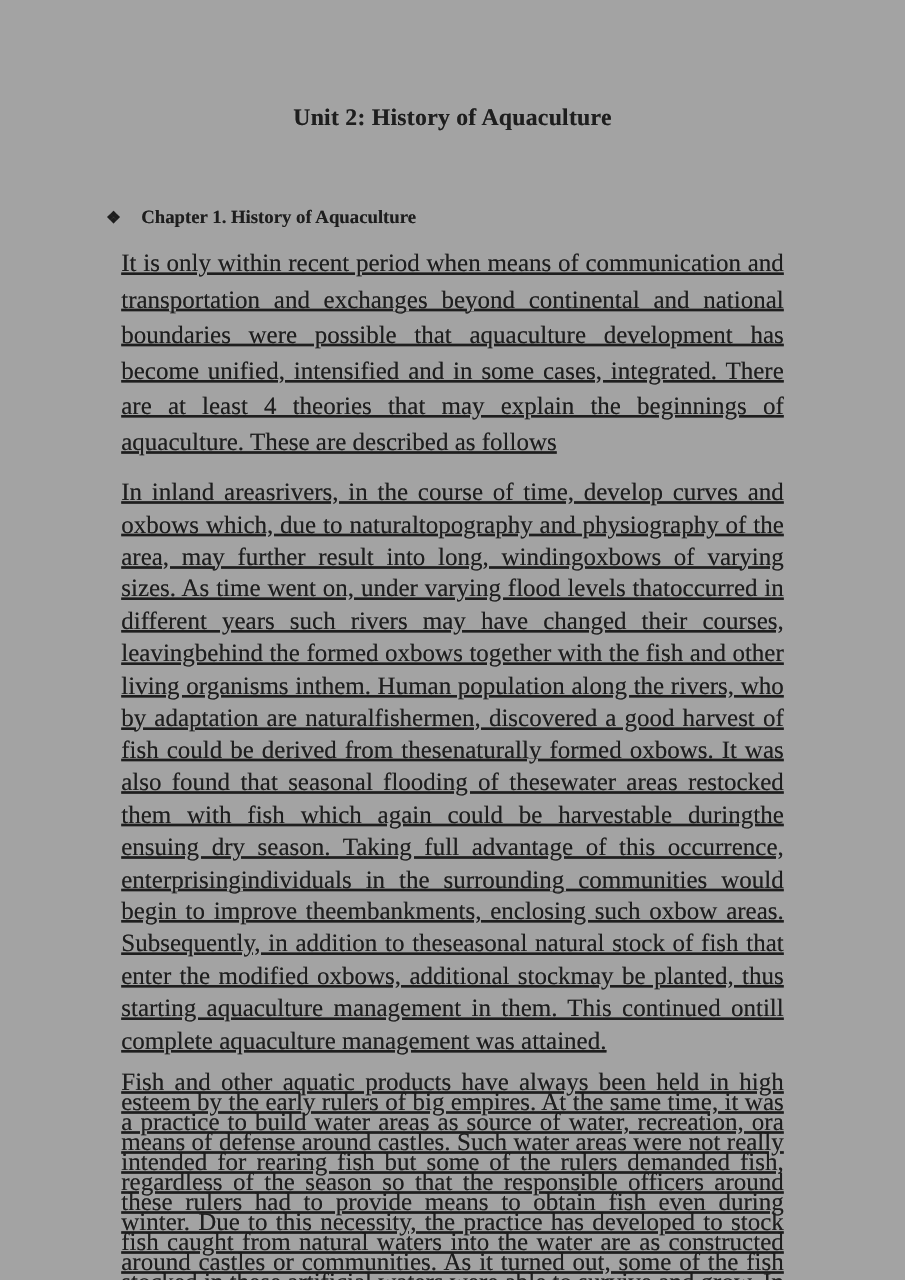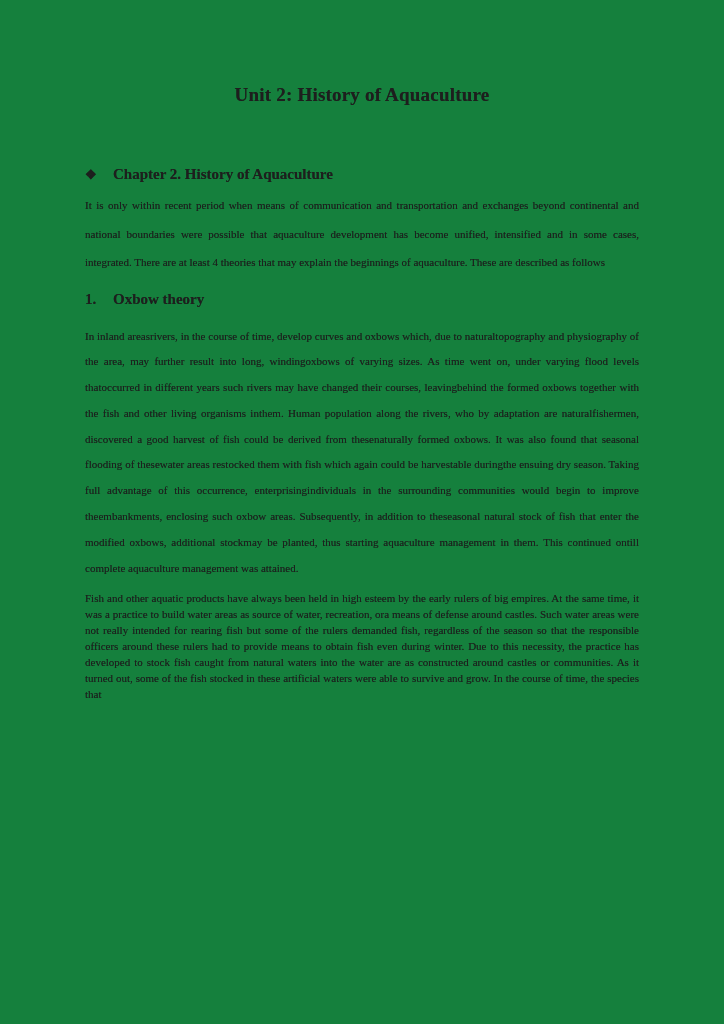--- a/index.html
+++ b/index.html
@@ -6,21 +6,21 @@
     margin: 0;
     padding: 0;
     background: #e8e8e8;
   }
   .page {
     position: relative;
     width: 724px;
     height: 1024px;
     margin: 0;
     box-sizing: border-box;
-    background: #15803d;
+    background: #a3a3a3;
     padding: 78px 85px 0 85px;
     overflow: hidden;
     font-family: "Liberation Serif", "DejaVu Serif", serif;
     color: #1e1e1e;
     text-shadow: 0 0 0.45px rgba(20,20,20,0.55);
   }
   .doc-title {
     font-size: 19px;
     font-weight: bold;
     text-align: center;
@@ -35,24 +35,25 @@
     margin: 0 0 5px 0;
     white-space: nowrap;
   }
   .chapter-heading .bullet {
     display: inline-block;
     width: 28px;
     font-size: 13px;
     vertical-align: baseline;
   }
   p.body-text {
-    font-size: 11px;
+    font-size: 20px;
     line-height: 28.5px;
     text-align: justify;
-    margin: 0;
+    margin: 12px;
+    text-decoration: underline;
   }
   .intro {
     margin-bottom: 0;
   }
   .section-heading {
     font-size: 15px;
     font-weight: bold;
     line-height: 22px;
     white-space: nowrap;
   }
@@ -66,29 +67,26 @@
   #sec2 p.body-text      { margin-top: 9px; line-height: 16px; }
 </style>
 </head>
 <body>
 
 <div class="page">
 
   <h1 class="doc-title">Unit 2: History of Aquaculture</h1>
 
   <div class="chapter-heading">
-    <span class="bullet">❖</span><span>Chapter 2. History of Aquaculture</span>
+    <span class="bullet">❖</span><span>Chapter 1. History of Aquaculture</span>
   </div>
 
   <p class="body-text intro">It is only within recent period when means of communication and transportation and exchanges beyond continental and national boundaries were possible that aquaculture development has become unified, intensified and in some cases, integrated. There are at least 4 theories that may explain the beginnings of aquaculture. These are described as follows</p>
 
   <section id="sec1">
-    <div class="section-heading">
-      <span class="num">1.</span><span>Oxbow theory</span>
-    </div>
     <p class="body-text">In inland areasrivers, in the course of time, develop curves and oxbows which, due to naturaltopography and physiography of the area, may further result into long, windingoxbows of varying sizes. As time went on, under varying flood levels thatoccurred in different years such rivers may have changed their courses, leavingbehind the formed oxbows together with the fish and other living organisms inthem. Human population along the rivers, who by adaptation are naturalfishermen, discovered a good harvest of fish could be derived from thesenaturally formed oxbows. It was also found that seasonal flooding of thesewater areas restocked them with fish which again could be harvestable duringthe ensuing dry season. Taking full advantage of this occurrence, enterprisingindividuals in the surrounding communities would begin to improve theembankments, enclosing such oxbow areas. Subsequently, in addition to theseasonal natural stock of fish that enter the modified oxbows, additional stockmay be planted, thus starting aquaculture management in them. This continued ontill complete aquaculture management was attained.</p>
   </section>
 
   <section id="sec2">
     <p class="body-text">Fish and other aquatic products have always been held in high esteem by the early rulers of big empires. At the same time, it was a practice to build water areas as source of water, recreation, ora means of defense around castles. Such water areas were not really intended for rearing fish but some of the rulers demanded fish, regardless of the season so that the responsible officers around these rulers had to provide means to obtain fish even during winter. Due to this necessity, the practice has developed to stock fish caught from natural waters into the water are as constructed around castles or communities. As it turned out, some of the fish stocked in these artificial waters were able to survive and grow. In the course of time, the species that</p>
   </section>
 
 </div>
 
 </body></html>

